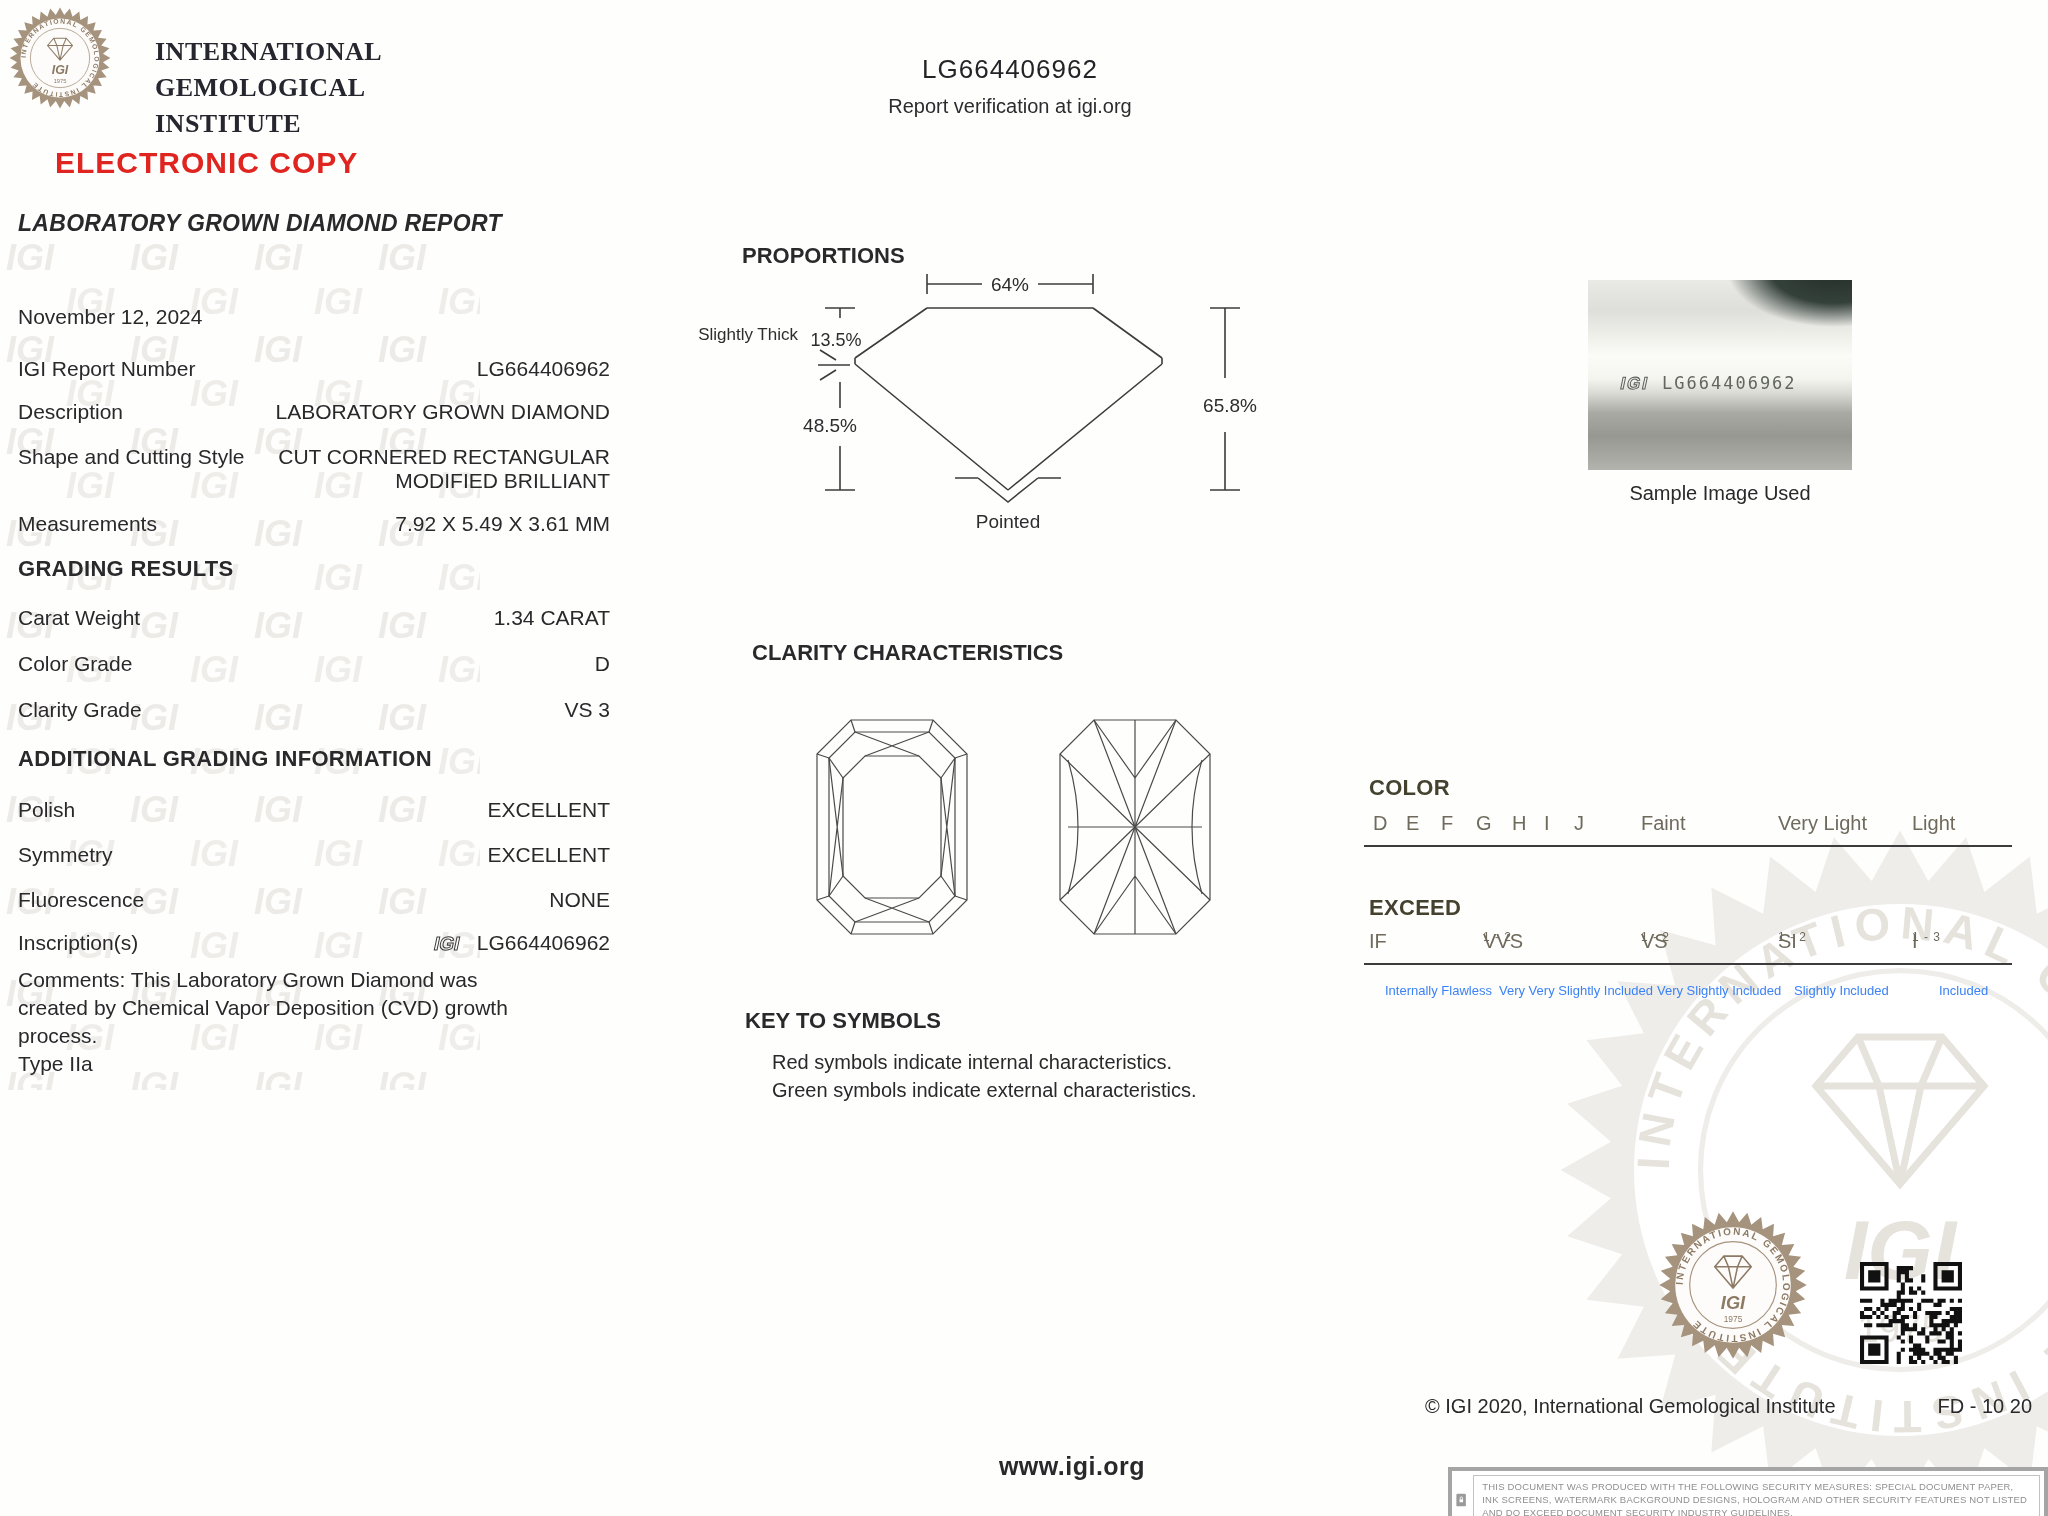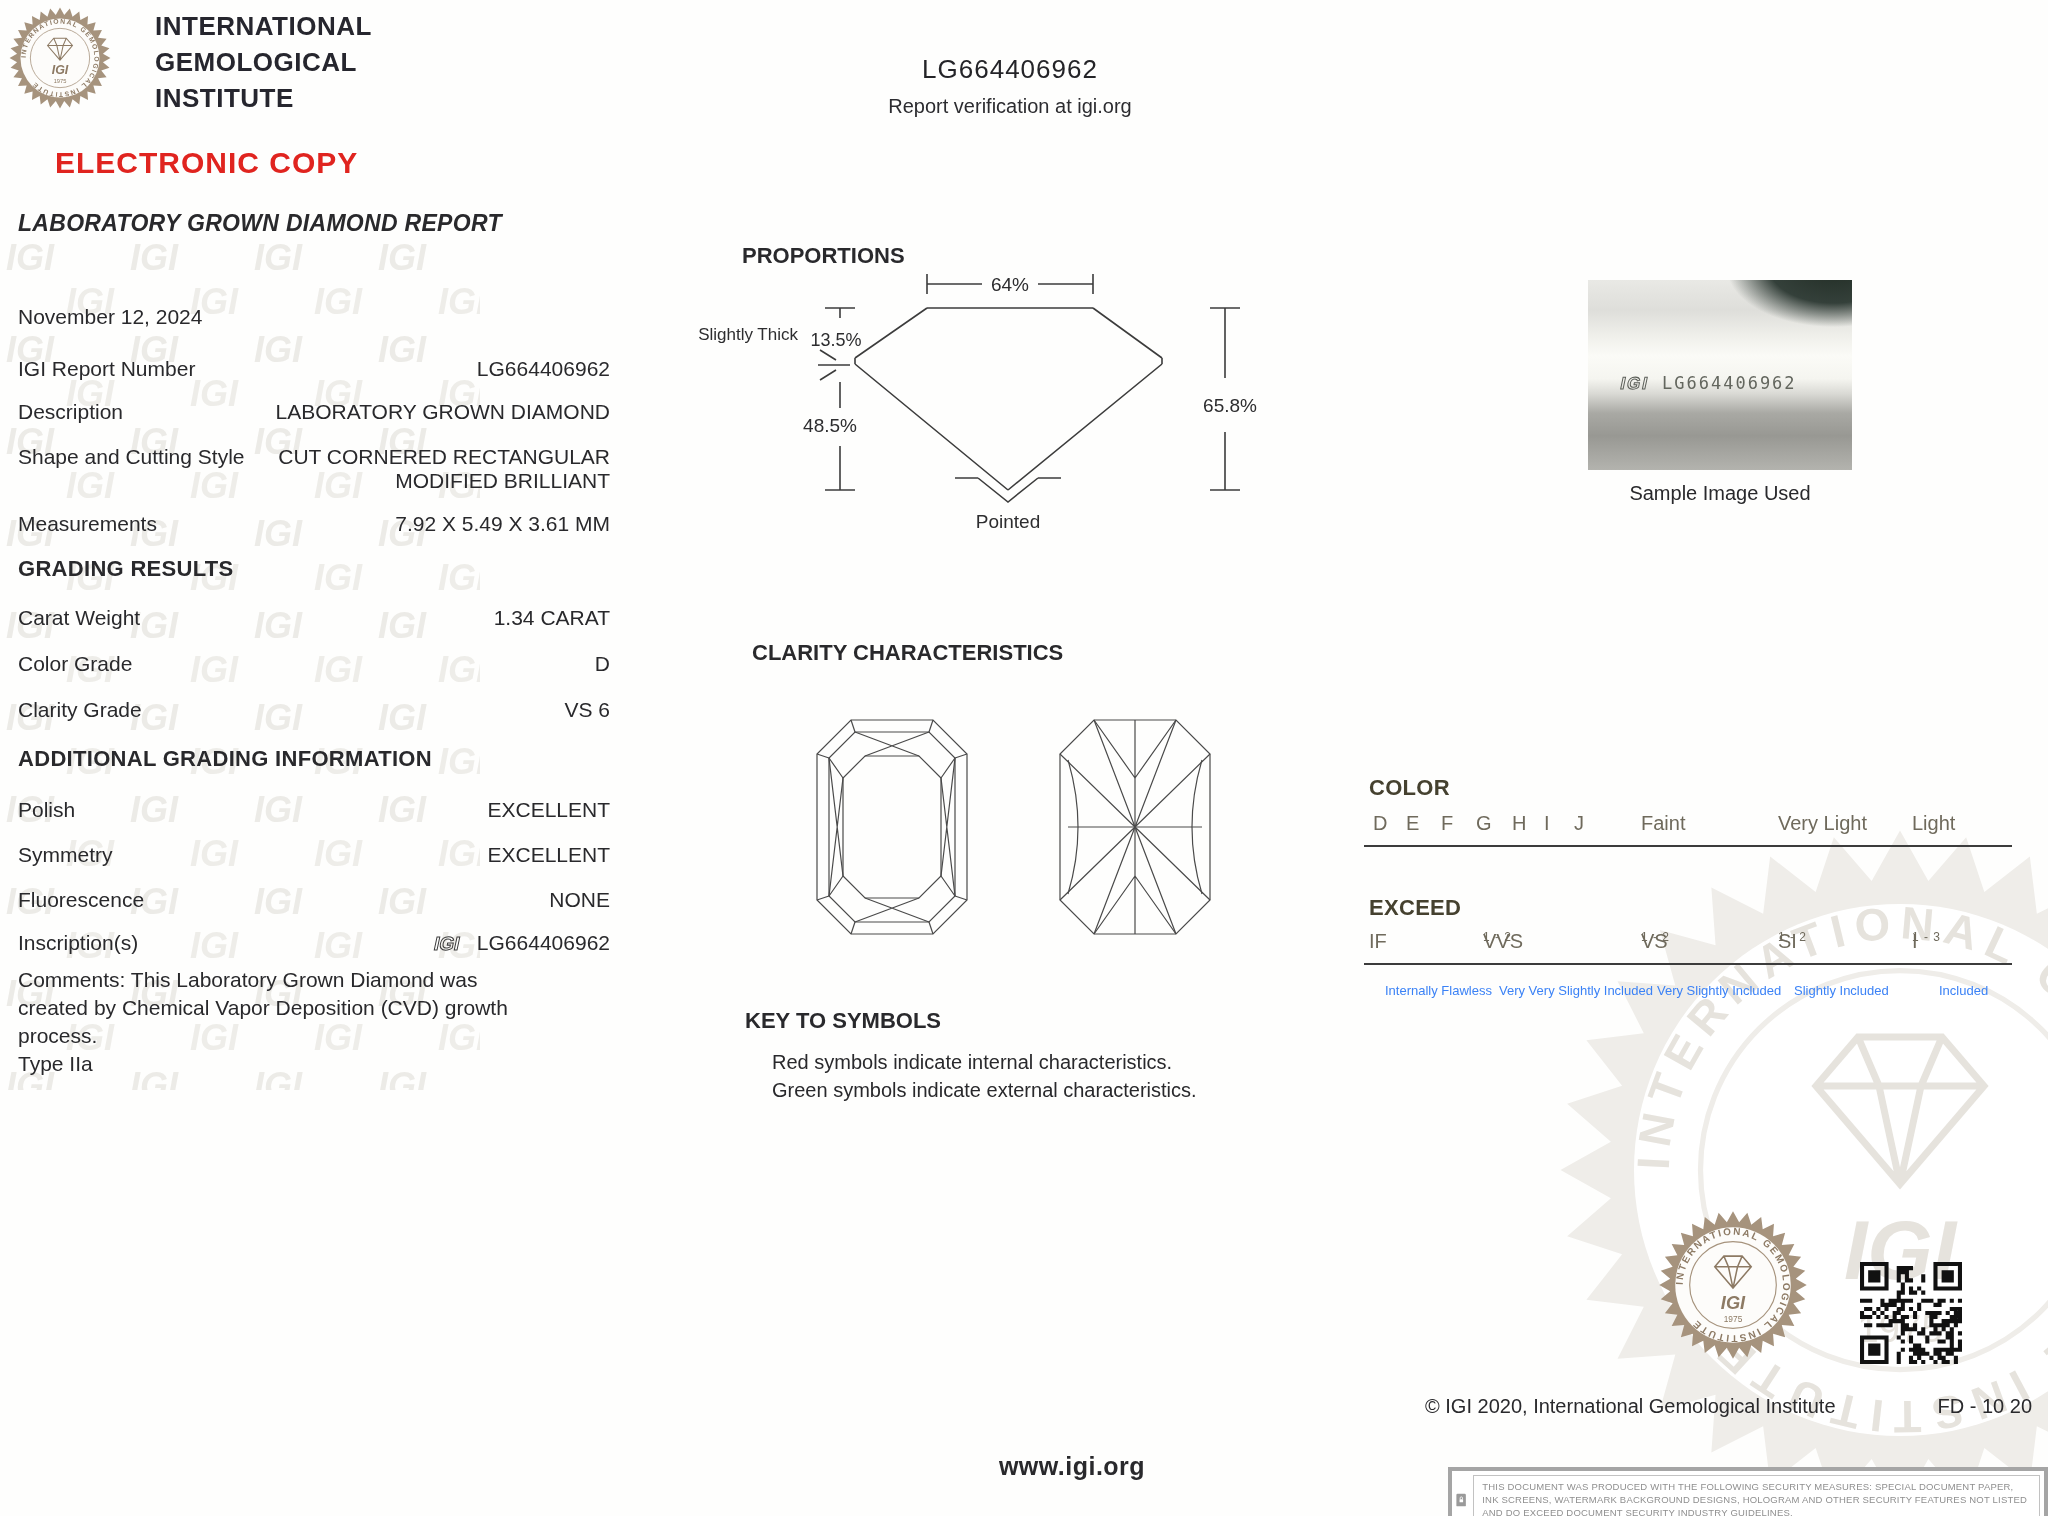--- a/index.html
+++ b/index.html
@@ -1,22 +1,22 @@
 <!DOCTYPE html>
 <html><head>
 <meta charset="utf-8">
 <style>
   html,body{margin:0;padding:0;background:#ffffff;}
   #page{position:relative;width:2048px;height:1516px;overflow:hidden;
         font-family:"Liberation Sans",sans-serif;color:#29292c;background:#fefefd;}
   .abs{position:absolute;}
   .z1{z-index:1;}
   
-  #org-title{left:155px;top:8px;font-size:26px;font-weight:bold;line-height:36px;
-             color:#26262e;letter-spacing:.5px;white-space:pre-line;}
+  #org-title{left:155px;top:34px;font-size:26px;font-weight:bold;line-height:36px;
+             color:#26262e;letter-spacing:.5px;white-space:pre-line;font-family:Liberation Serif, serif;}
   #electronic-copy{left:55px;top:146px;font-size:30px;font-weight:bold;color:#e0241f;letter-spacing:1px;}
   #report-no-block{left:760px;top:54px;width:500px;text-align:center;}
   #report-no-top{font-size:26px;letter-spacing:1px;color:#242428;}
   #verify-line{font-size:20px;margin-top:10px;color:#2c2c30;}
   
   #report-title{left:18px;top:210px;font-size:23px;font-weight:bold;letter-spacing:.3px;font-style:italic;}
   .row{position:absolute;left:18px;width:592px;display:flex;justify-content:space-between;
        font-size:21px;z-index:1;}
   .row .val{text-align:right;white-space:pre-line;}
   .sec-head{position:absolute;left:18px;font-size:22px;font-weight:bold;letter-spacing:.3px;z-index:1;}
@@ -131,21 +131,21 @@
   <div class="row" style="top:606px">
     <span class="lbl">Carat Weight</span>
     <span class="val">1.34 CARAT</span>
   </div>
   <div class="row" style="top:652px">
     <span class="lbl">Color Grade</span>
     <span class="val">D</span>
   </div>
   <div class="row" style="top:698px">
     <span class="lbl">Clarity Grade</span>
-    <span class="val">VS 6</span>
+    <span class="val">VS 3</span>
   </div>
 
   <div class="sec-head" style="top:746px">ADDITIONAL GRADING INFORMATION</div>
   <div class="row" style="top:798px">
     <span class="lbl">Polish</span>
     <span class="val">EXCELLENT</span>
   </div>
   <div class="row" style="top:843px">
     <span class="lbl">Symmetry</span>
     <span class="val">EXCELLENT</span>

